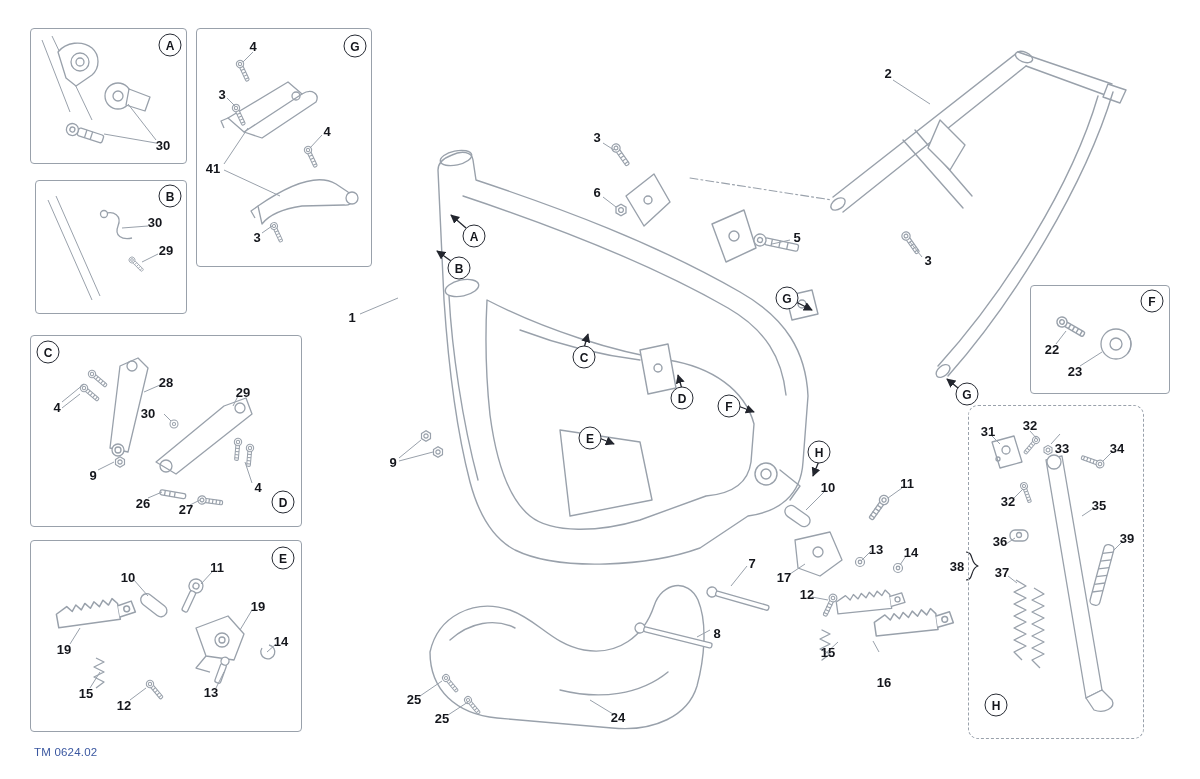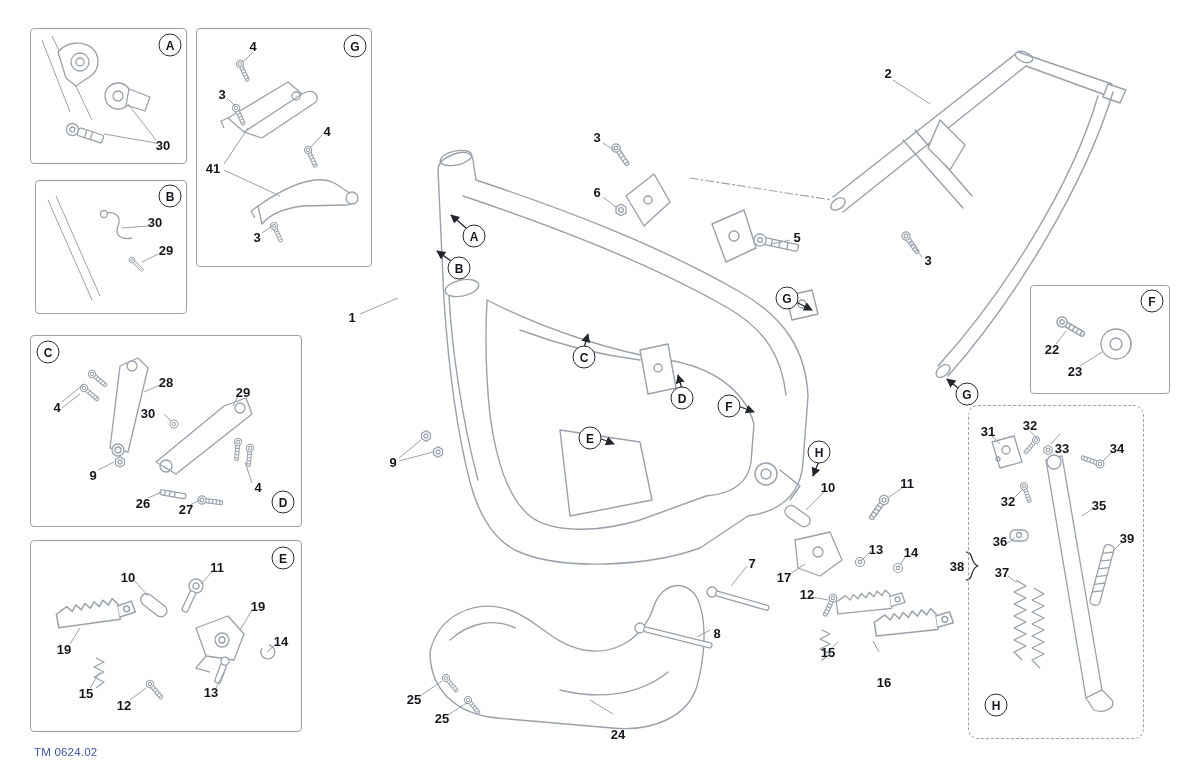--- a/index.html
+++ b/index.html
@@ -386,19 +386,19 @@
       <div class="num" style="left: 828px; top: 487px;">10</div>
       <div class="num" style="left: 907px; top: 483px;">11</div>
       <div class="num" style="left: 876px; top: 549px;">13</div>
       <div class="num" style="left: 911px; top: 552px;">14</div>
       <div class="num" style="left: 752px; top: 563px;">7</div>
       <div class="num" style="left: 784px; top: 577px;">17</div>
       <div class="num" style="left: 807px; top: 594px;">12</div>
       <div class="num" style="left: 717px; top: 633px;">8</div>
       <div class="num" style="left: 828px; top: 652px;">15</div>
       <div class="num" style="left: 884px; top: 642px; margin-top: 40px;">16</div>
-      <div class="num" style="left: 618px; top: 717px; margin-top: 17px;">24</div>
+      <div class="num" style="left: 618px; top: 717px;">24</div>
       <div class="num" style="left: 414px; top: 699px;">25</div>
       <div class="num" style="left: 442px; top: 718px;">25</div>
     </div>
 
   <div id="footer-code">TM 0624.02</div>
 </div>
 
 </body></html>

